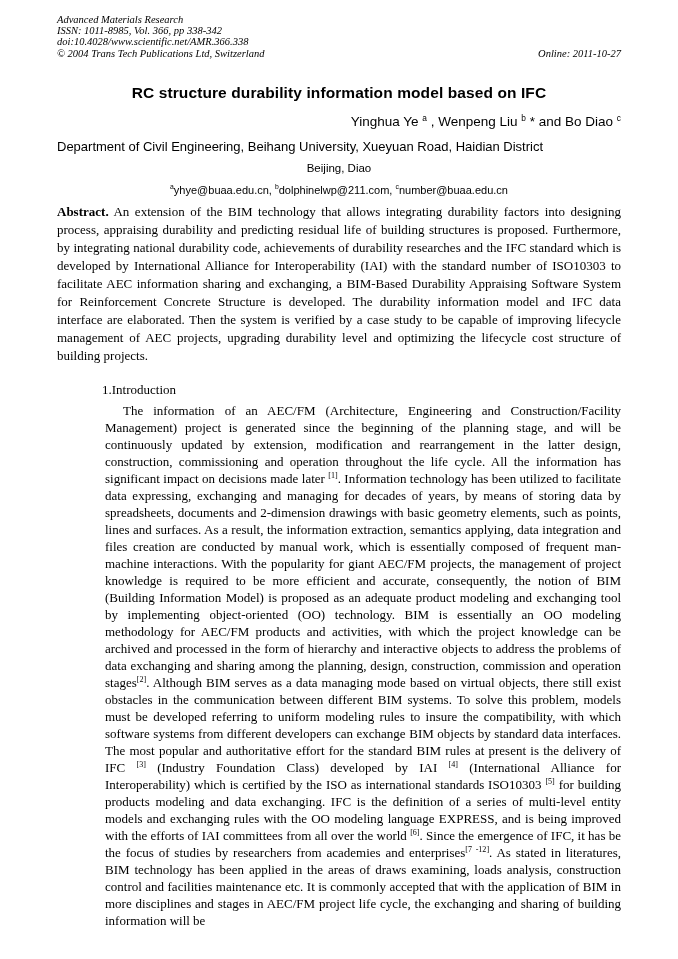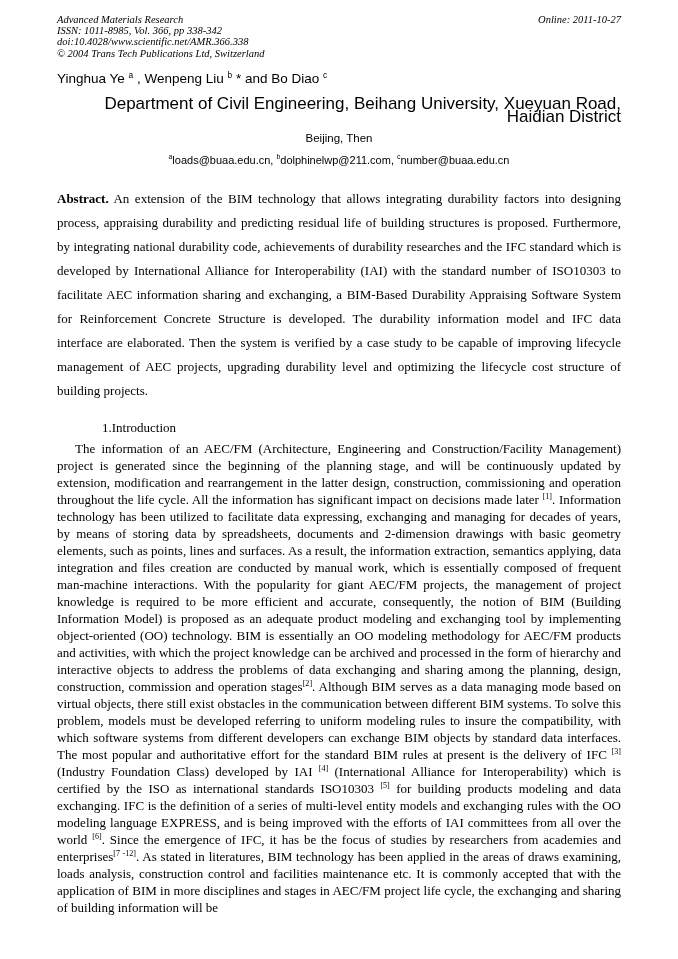--- a/index.html
+++ b/index.html
@@ -15,51 +15,51 @@
     margin: 0;
     padding: 14px 57px 10px 57px;
     background: #ffffff;
     color: #000000;
     overflow: hidden;
   }
   
   .pub-header {
     display: flex;
     justify-content: space-between;
-    align-items: flex-start;
+    align-items: flex-end;
     font-family: "Liberation Serif", serif;
     font-style: italic;
     font-size: 10.5px;
     line-height: 11.2px;
   }
   .pub-left div { white-space: nowrap; }
   .pub-right { white-space: nowrap; font-style: italic; }
 
   
   .paper-title {
     margin: 25px 0 0 0;
     text-align: center;
     font-family: "Liberation Sans", sans-serif;
     font-weight: bold;
     font-size: 15.5px;
     line-height: 18px;
     letter-spacing: 0.1px;
   }
   .authors-line {
     margin-top: 12px;
-    text-align: left;
+    text-align: right;
     font-family: "Liberation Sans", sans-serif;
     font-size: 13.5px;
     line-height: 16px;
   }
   .affiliation-line {
     margin-top: 10px;
-    text-align: right;
+    text-align: left;
     font-family: "Liberation Sans", sans-serif;
-    font-size: 17px;
+    font-size: 13px;
     line-height: 13px;
   }
   .affiliation-city {
     margin-top: 9px;
     text-align: center;
     font-family: "Liberation Sans", sans-serif;
     font-size: 11.5px;
     line-height: 13px;
   }
   .emails-line {
@@ -74,41 +74,42 @@
   .keywords-para {
     margin-top: 17px;
     text-align: justify;
     font-family: "Liberation Sans", sans-serif;
     font-size: 11.5px;
     line-height: 15px;
   }
 
   
   .abstract-para {
-    margin-top: 20px;
+    margin-top: 6px;
     text-align: justify;
     font-family: "Liberation Serif", serif;
     font-size: 13px;
-    line-height: 24px;
+    line-height: 18px;
   }
   .section-heading {
     margin-top: 17px;
     font-family: "Liberation Serif", serif;
     font-size: 13px;
     line-height: 15px;
     font-weight: normal;
     margin-left: 45px;
   }
   .body-para {
     margin-top: 5px;
     text-align: justify;
     text-indent: 18px;
     font-family: "Liberation Serif", serif;
     font-size: 13px;
     line-height: 17px;
+    margin-left: 48px;
   }
 
   .seg-b { font-weight: bold; }
   sup.seg-sup {
     font-size: 0.62em;
     line-height: 0;
     vertical-align: super;
   }
 </style>
 </head>
@@ -119,27 +120,28 @@
   <div class="pub-header">
     <div class="pub-left">
       <div>Advanced Materials Research</div>
       <div>ISSN: 1011-8985, Vol. 366, pp 338-342</div>
       <div>doi:10.4028/www.scientific.net/AMR.366.338</div>
       <div>© 2004 Trans Tech Publications Ltd, Switzerland</div>
     </div>
     <div class="pub-right">Online: 2011-10-27</div>
   </div>
 
+  <h1 class="paper-title">RC structure durability information model based on IFC</h1>
 
   <div class="authors-line"><span>Yinghua Ye </span><sup class="seg-sup">a</sup><span> , Wenpeng Liu </span><sup class="seg-sup">b</sup><span> * and Bo Diao </span><sup class="seg-sup">c</sup></div>
 
   <div class="affiliation-line">Department of Civil Engineering, Beihang University, Xueyuan Road, Haidian District</div>
-  <div class="affiliation-city">Beijing, Then</div>
+  <div class="affiliation-city">Beijing, Diao</div>
 
-  <div class="emails-line"><sup class="seg-sup">a</sup><span>loads@buaa.edu.cn, </span><sup class="seg-sup">b</sup><span>dolphinelwp@211.com, </span><sup class="seg-sup">c</sup><span>number@buaa.edu.cn</span></div>
+  <div class="emails-line"><sup class="seg-sup">a</sup><span>yhye@buaa.edu.cn, </span><sup class="seg-sup">b</sup><span>dolphinelwp@211.com, </span><sup class="seg-sup">c</sup><span>number@buaa.edu.cn</span></div>
 
 
   <p class="abstract-para"><span class="seg-b">Abstract.</span><span> An extension of the BIM technology that allows integrating durability factors into designing process, appraising durability and predicting residual life of building structures is proposed. Furthermore, by integrating national durability code, achievements of durability researches and the IFC standard which is developed by International Alliance for Interoperability (IAI) with the standard number of ISO10303 to facilitate AEC information sharing and exchanging, a BIM-Based Durability Appraising Software System for Reinforcement Concrete Structure is developed. The durability information model and IFC data interface are elaborated. Then the system is verified by a case study to be capable of improving lifecycle management of AEC projects, upgrading durability level and optimizing the lifecycle cost structure of building projects.</span></p>
 
   <div class="section-heading">1.Introduction</div>
 
   <p class="body-para"><span>The information of an AEC/FM (Architecture, Engineering and Construction/Facility Management) project is generated since the beginning of the planning stage, and will be continuously updated by extension, modification and rearrangement in the latter design, construction, commissioning and operation throughout the life cycle. All the information has significant impact on decisions made later </span><sup class="seg-sup">[1]</sup><span>. Information technology has been utilized to facilitate data expressing, exchanging and managing for decades of years, by means of storing data by spreadsheets, documents and 2-dimension drawings with basic geometry elements, such as points, lines and surfaces. As a result, the information extraction, semantics applying, data integration and files creation are conducted by manual work, which is essentially composed of frequent man-machine interactions. With the popularity for giant AEC/FM projects, the management of project knowledge is required to be more efficient and accurate, consequently, the notion of BIM (Building Information Model) is proposed as an adequate product modeling and exchanging tool by implementing object-oriented (OO) technology. BIM is essentially an OO modeling methodology for AEC/FM products and activities, with which the project knowledge can be archived and processed in the form of hierarchy and interactive objects to address the problems of data exchanging and sharing among the planning, design, construction, commission and operation stages</span><sup class="seg-sup">[2]</sup><span>. Although BIM serves as a data managing mode based on virtual objects, there still exist obstacles in the communication between different BIM systems. To solve this problem, models must be developed referring to uniform modeling rules to insure the compatibility, with which software systems from different developers can exchange BIM objects by standard data interfaces. The most popular and authoritative effort for the standard BIM rules at present is the delivery of IFC </span><sup class="seg-sup">[3]</sup><span> (Industry Foundation Class) developed by IAI </span><sup class="seg-sup">[4]</sup><span> (International Alliance for Interoperability) which is certified by the ISO as international standards ISO10303 </span><sup class="seg-sup">[5]</sup><span> for building products modeling and data exchanging. IFC is the definition of a series of multi-level entity models and exchanging rules with the OO modeling language EXPRESS, and is being improved with the efforts of IAI committees from all over the world </span><sup class="seg-sup">[6]</sup><span>. Since the emergence of IFC, it has be the focus of studies by researchers from academies and enterprises</span><sup class="seg-sup">[7 -12]</sup><span>. As stated in literatures, BIM technology has been applied in the areas of draws examining, loads analysis, construction control and facilities maintenance etc. It is commonly accepted that with the application of BIM in more disciplines and stages in AEC/FM project life cycle, the exchanging and sharing of building information will be</span></p>
 
 </div>
 

